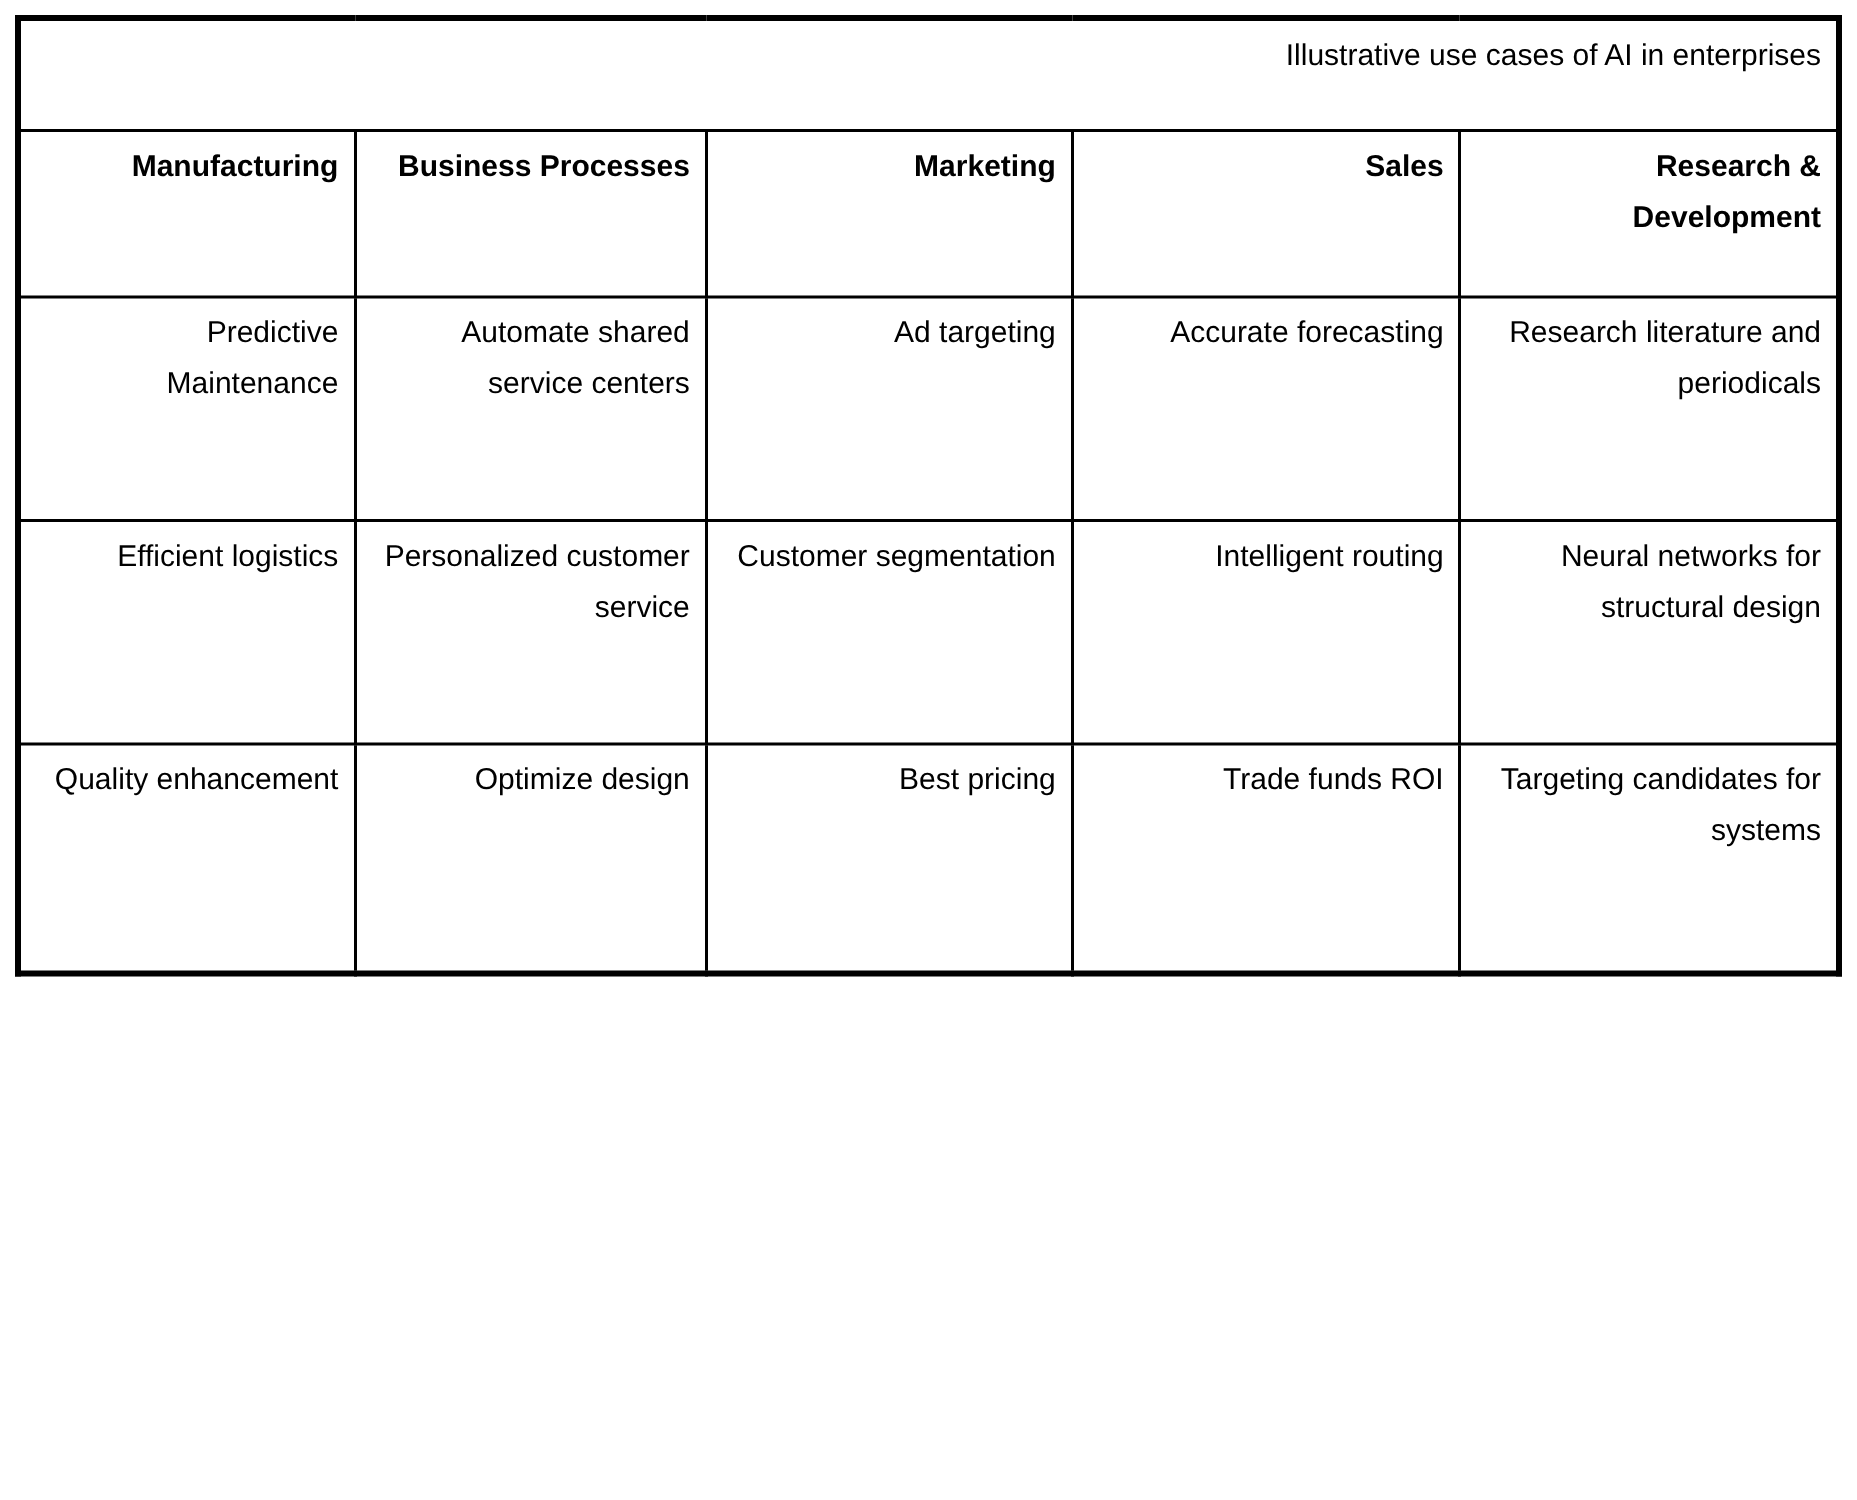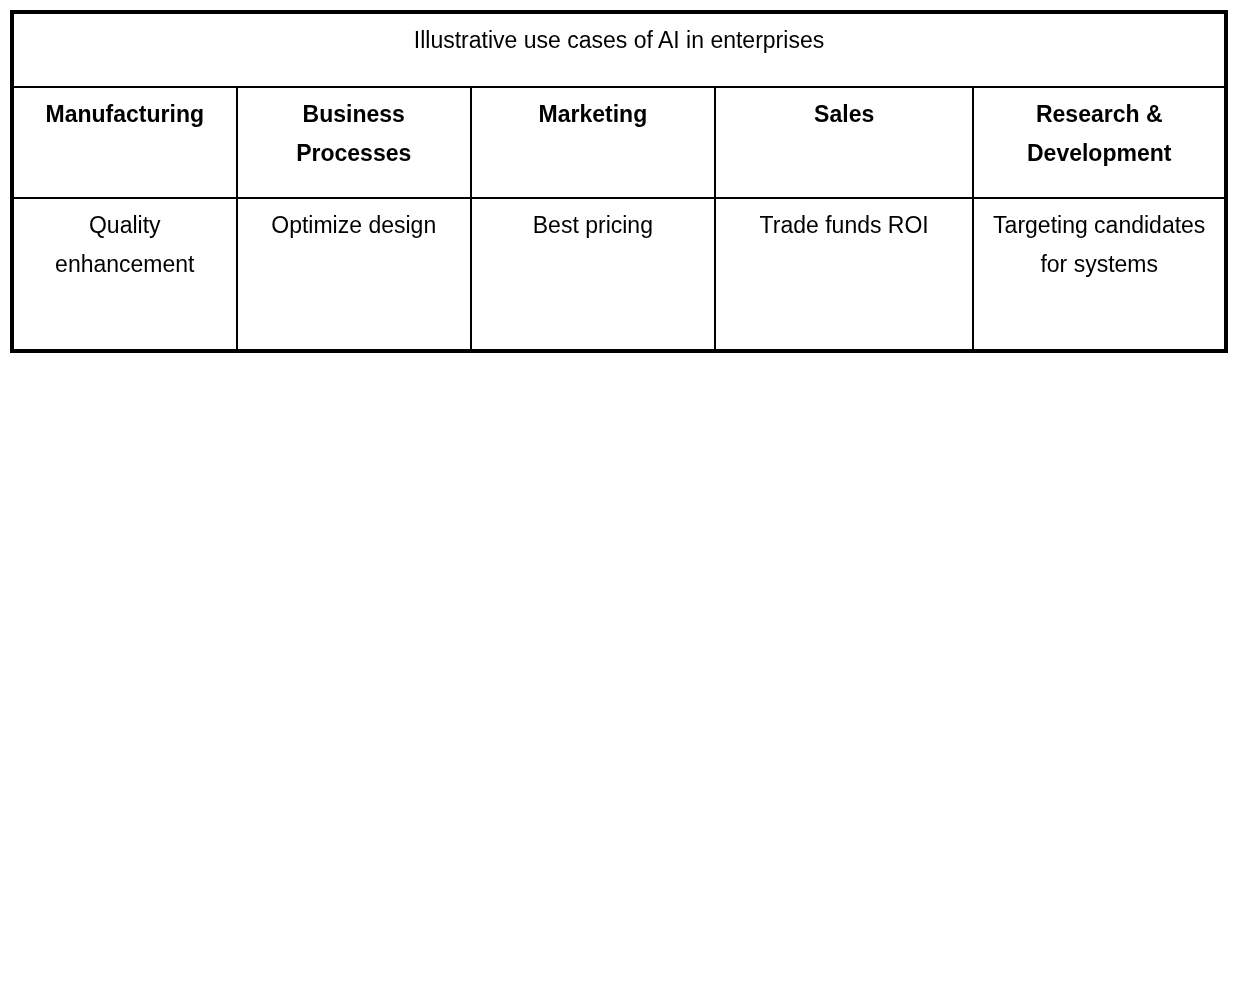--- a/index.html
+++ b/index.html
@@ -18,23 +18,23 @@
   }
   table.use-cases {
     width: 1218px;
     border-collapse: collapse;
     table-layout: fixed;
     border: 4px solid #000000;
   }
   table.use-cases td, table.use-cases th {
     border: 2px solid #000000;
     vertical-align: top;
-    text-align: center;
+    text-align: right;
     padding: 7px 10px;
-    font-size: 23px;
+    font-size: 20px;
     line-height: 1.68;
     overflow: hidden;
     word-wrap: break-word;
   }
   td.title-cell {
     height: 58px;
     font-weight: normal;
   }
   tr.header-row th {
     height: 95px;
@@ -62,20 +62,34 @@
       <tr>
         <td class="title-cell" colspan="5">Illustrative use cases of AI in enterprises</td>
       </tr>
       <tr class="header-row">
         <th>Manufacturing</th>
         <th>Business Processes</th>
         <th>Marketing</th>
         <th>Sales</th>
         <th>Research &amp; Development</th>
       </tr>
+      <tr class="body-row-0">
+        <td>Predictive Maintenance</td>
+        <td>Automate shared service centers</td>
+        <td>Ad targeting</td>
+        <td>Accurate forecasting</td>
+        <td>Research literature and periodicals</td>
+      </tr>
+      <tr class="body-row-2">
+        <td>Efficient logistics</td>
+        <td>Personalized customer service</td>
+        <td>Customer segmentation</td>
+        <td>Intelligent routing</td>
+        <td>Neural networks for structural design</td>
+      </tr>
       <tr class="body-row-4">
         <td>Quality enhancement</td>
         <td>Optimize design</td>
         <td>Best pricing</td>
         <td>Trade funds ROI</td>
         <td>Targeting candidates for systems</td>
       </tr>
     </tbody>
   </table>
 </div>

